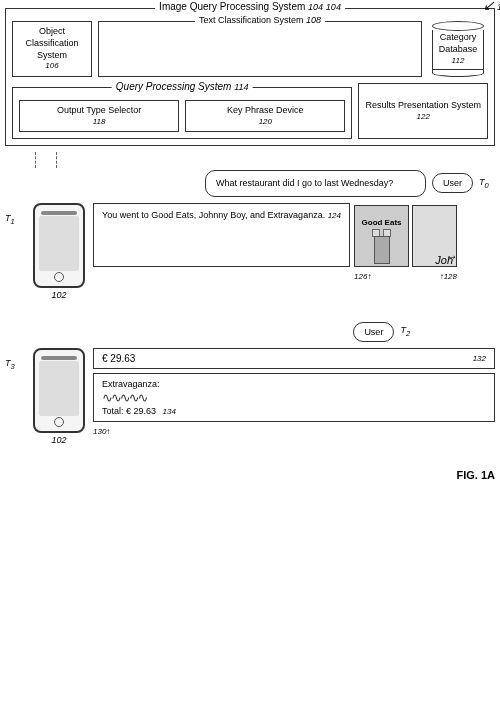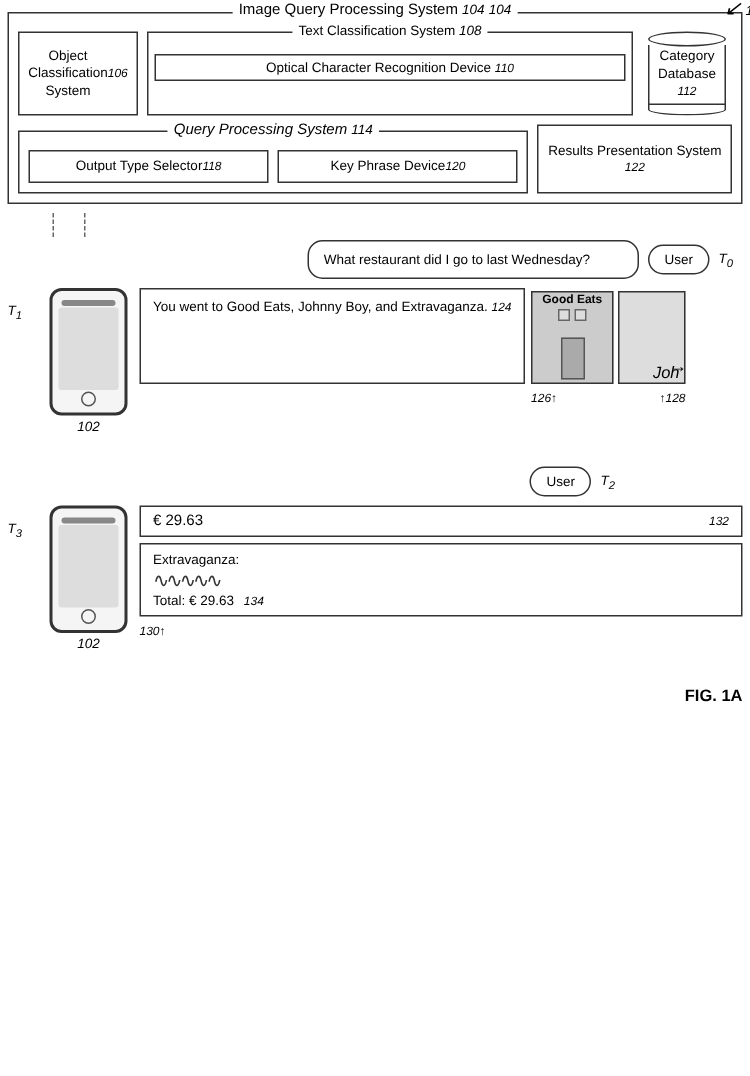--- a/index.html
+++ b/index.html
@@ -51,21 +51,21 @@
       margin-bottom: 6px;
     }
 
     .box {
       border: 1.5px solid #333;
       padding: 4px 6px;
       text-align: center;
       font-size: 9px;
       line-height: 1.3;
       display: flex;
-      flex-direction: row;
+      flex-direction: column;
       align-items: center;
       justify-content: center;
       position: relative;
       background: #fff;
     }
 
     
     .text-class-outer {
       flex: 1;
       border: 1.5px solid #333;
@@ -220,24 +220,20 @@
 
       <div class="box" style="width:80px;">
         <span>Object Classification System</span>
         <span class="ref">106</span>
       </div>
 
       <div class="text-class-outer" style="flex:1; padding-top:10px;">
         <div style="position:absolute;top:-7px;left:50%;transform:translateX(-50%);background:#fff;padding:0 4px;white-space:nowrap;">
           <span style="font-size:9px;">Text Classification System</span>
           <span class="ref" style="font-size:9px;"> 108</span>
-        </div>
-        <div class="inner-box">
-          <span>Optical Character Recognition Device</span>
-          <span class="ref"> 110</span>
         </div>
       </div>
 
       <div class="cylinder">
         <div class="cylinder-top"></div>
         <div class="cylinder-body">
           <span style="font-size:9px;line-height:1.3;">Category Database</span>
           <span class="ref"> 112</span>
         </div>
         <div class="cylinder-bottom-arc"></div>
@@ -314,21 +310,21 @@
 
     <div style="flex:1;display:flex;gap:4px;">
 
       <div style="border:1.5px solid #333;padding:5px 8px;font-size:9px;line-height:1.4;background:#fff;position:relative;">
         <span>You went to Good Eats, Johnny Boy, and Extravaganza.</span>
         <span style="font-size:8px;font-style:italic;"> 124</span>
       </div>
 
       <div style="display:flex;gap:3px;margin-top:2px;position:relative;">
 
-        <div style="border:1.5px solid #333;width:55px;height:62px;background:#ccc;display:flex;flex-direction:column;align-items:center;justify-content:flex-start;padding-top:0;overflow:hidden;position:relative;">
+        <div style="border:1.5px solid #333;width:55px;height:62px;background:#ccc;display:flex;flex-direction:column;align-items:center;justify-content:flex-start;padding-top:12px;overflow:hidden;position:relative;">
           <span style="font-size:8px;font-weight:bold;text-align:center;z-index:1;">Good Eats</span>
 
           <div style="width:16px;height:28px;border:1.5px solid #555;background:#aaa;position:absolute;bottom:2px;left:50%;transform:translateX(-50%);"></div>
 
           <div style="display:flex;gap:3px;margin-top:2px;">
             <div style="width:8px;height:8px;border:1px solid #666;background:#ddd;"></div>
             <div style="width:8px;height:8px;border:1px solid #666;background:#ddd;"></div>
           </div>
         </div>
 

